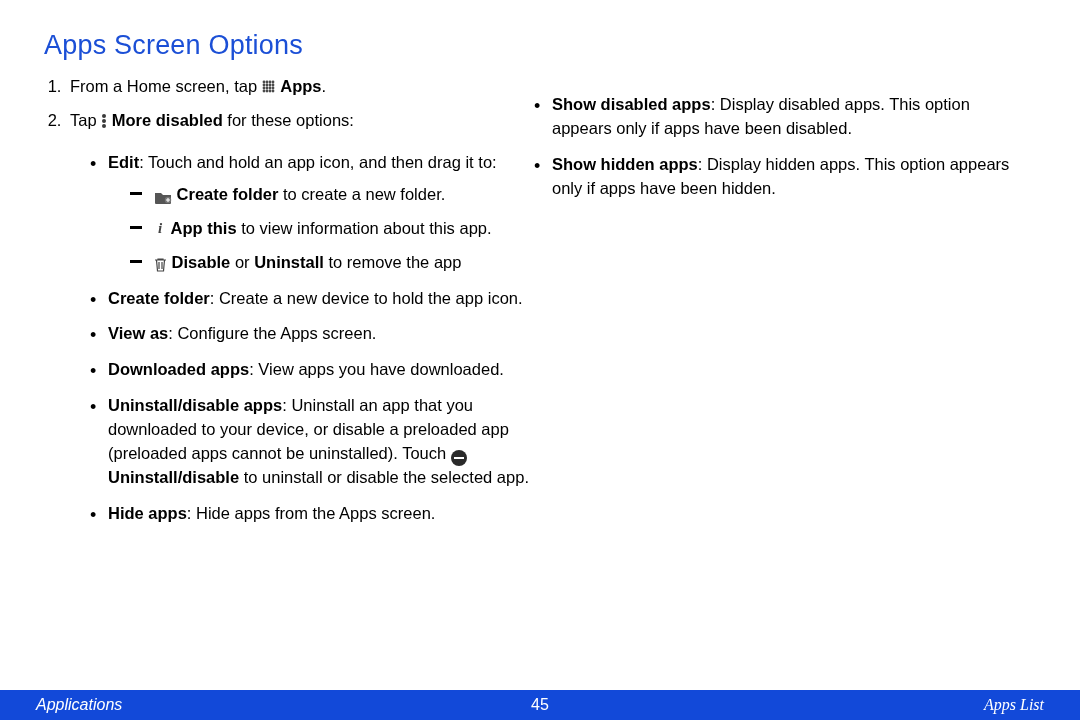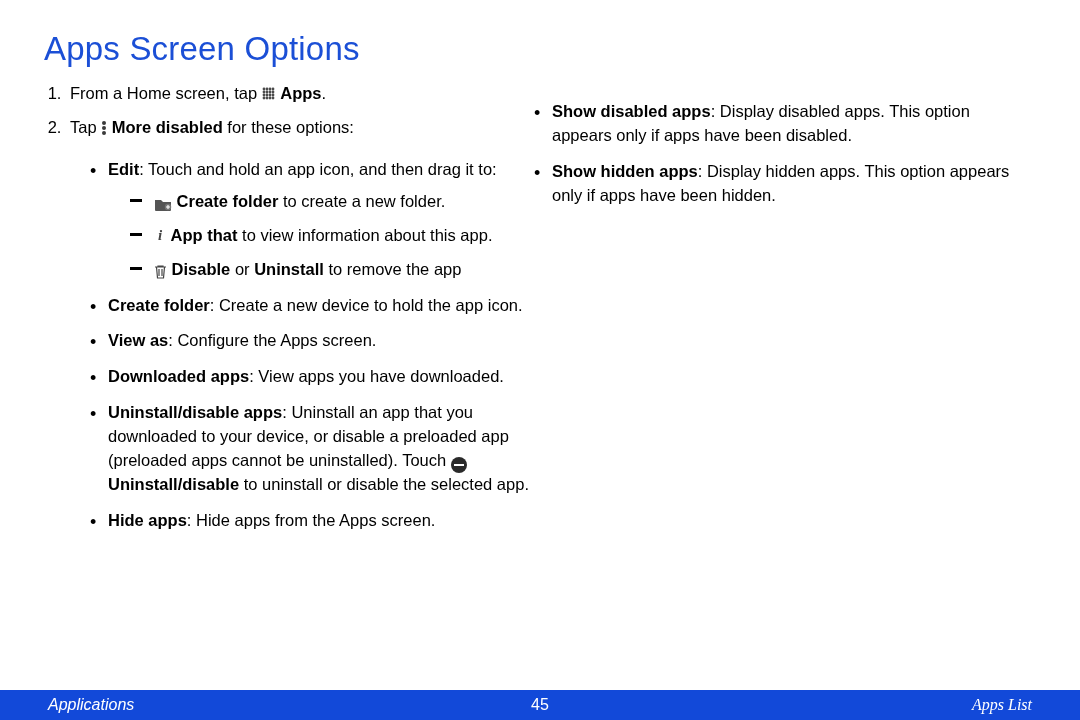--- a/index.html
+++ b/index.html
@@ -1,18 +1,18 @@
 <!DOCTYPE html>
 <html><head>
 <meta charset="utf-8">
 <style>
   * { box-sizing: border-box; margin: 0; padding: 0; }
   html, body { width: 1080px; height: 720px; font-family: Arial, Helvetica, sans-serif; background: #fff; color: #000; }
   .page { width: 1080px; height: 720px; position: relative; padding: 30px 44px 0 44px; }
-  .title { color: #1b4fd6; font-size: 33px; font-weight: 400; margin-bottom: 14px; letter-spacing: 0.2px; }
+  .title { color: #1b4fd6; font-size: 27px; font-weight: 400; margin-bottom: 14px; letter-spacing: 0.2px; }
   .cols { display: flex; }
   .col { width: 490px; font-size: 16.5px; line-height: 1.45; }
   ol.steps { list-style: decimal; padding-left: 22px; }
   ol.steps > li { margin-bottom: 10px; padding-left: 4px; }
   ul.bullets { list-style: none; padding-left: 20px; margin-top: 18px; }
   ul.bullets > li { position: relative; padding-left: 18px; margin-bottom: 12px; }
   ul.bullets > li::before { content: "•"; position: absolute; left: 0; top: 0; font-size: 18px; }
   ul.bullets.col2 { padding-left: 0; }
   ul.dashes { list-style: none; padding-left: 22px; margin-top: 8px; }
   ul.dashes > li { position: relative; padding-left: 24px; margin-bottom: 10px; }
@@ -27,21 +27,21 @@
   .more-icon span { display: block; width: 4px; height: 4px; background: #3a3a3a; border-radius: 50%; margin: 1px auto; }
   
   .folder-icon { width: 18px; height: 14px; }
   
   .info-icon { width: 12px; height: 14px; font-style: italic; font-family: Georgia, 'Times New Roman', serif; font-weight: bold; color: #444; text-align: center; line-height: 14px; font-size: 15px; }
   
   .trash-icon { width: 13px; height: 15px; }
   
   .minus-circle { width: 16px; height: 16px; border-radius: 50%; background: #2a2a2a; position: relative; top: 3px; }
   .minus-circle::after { content: ""; position: absolute; left: 3px; right: 3px; top: 7px; height: 2px; background: #fff; }
-  .footer { position: absolute; left: 0; right: 0; bottom: 0; height: 30px; background: #1249d9; color: #fff; display: flex; align-items: center; padding: 0 48px; font-size: 16px; font-style: italic; }
+  .footer { position: absolute; left: 0; right: 0; bottom: 0; height: 30px; background: #1249d9; color: #fff; display: flex; align-items: center; padding: 0 36px; font-size: 16px; font-style: italic; }
   .footer .center { position: absolute; left: 50%; transform: translateX(-50%); font-style: normal; }
   .footer .right { margin-left: auto; font-family: Liberation Serif, serif; }
 </style>
 </head>
 <body>
 
 <div class="page">
   <h1 class="title">Apps Screen Options</h1>
 
   <div class="cols">
@@ -88,21 +88,21 @@
                     <svg viewBox="0 0 18 14" width="18" height="14">
                       <path fill="#555" d="M1 3 h6 l2 2 h8 v8 a1 1 0 0 1 -1 1 h-14 a1 1 0 0 1 -1 -1 z"></path>
                       <circle cx="14" cy="10" r="3.2" fill="#777"></circle>
                       <path d="M14 8 v4 M12 10 h4" stroke="#fff" stroke-width="1.1"></path>
                     </svg>
                   </span>
                   <span class="b">Create folder</span><span> to create a new folder.</span>
                 </li>
                 <li>
                   <span class="icon info-icon">i</span>
-                  <span class="b">App that</span><span> to view information about this app.</span>
+                  <span class="b">App this</span><span> to view information about this app.</span>
                 </li>
                 <li>
                   <span class="icon trash-icon">
                     <svg viewBox="0 0 13 15" width="13" height="15">
                       <path fill="none" stroke="#444" stroke-width="1.2" d="M1 3 h11 M4 3 v-1 h5 v1 M2.5 3 l1 11 h6 l1 -11 M5 5 v7 M8 5 v7"></path>
                     </svg>
                   </span>
                   <span class="b">Disable</span><span> or </span><span class="b">Uninstall</span><span> to remove the app</span>
                 </li>
               </ul>

